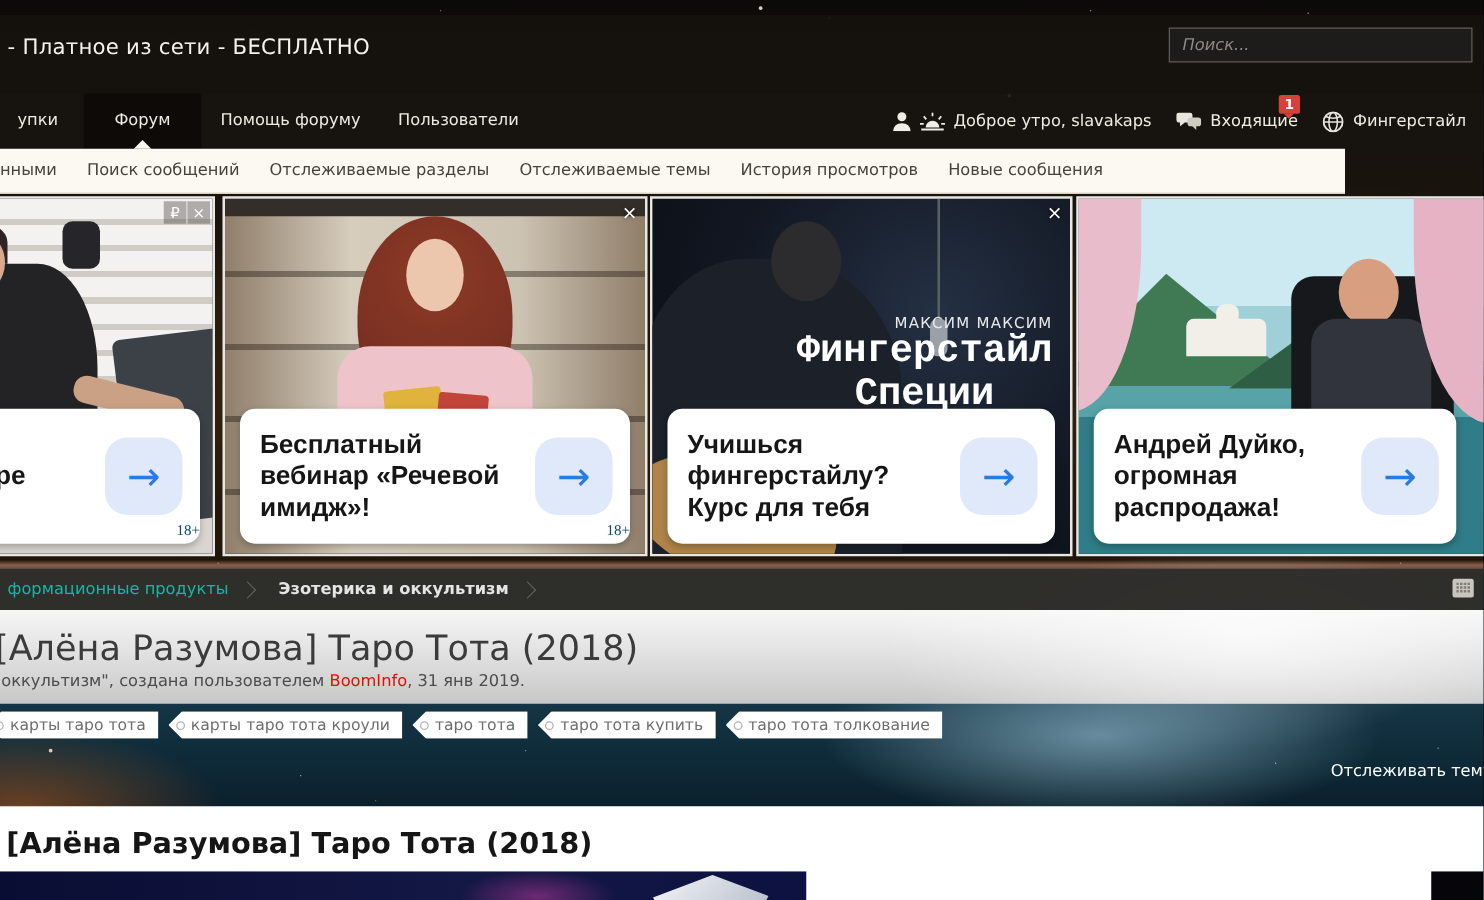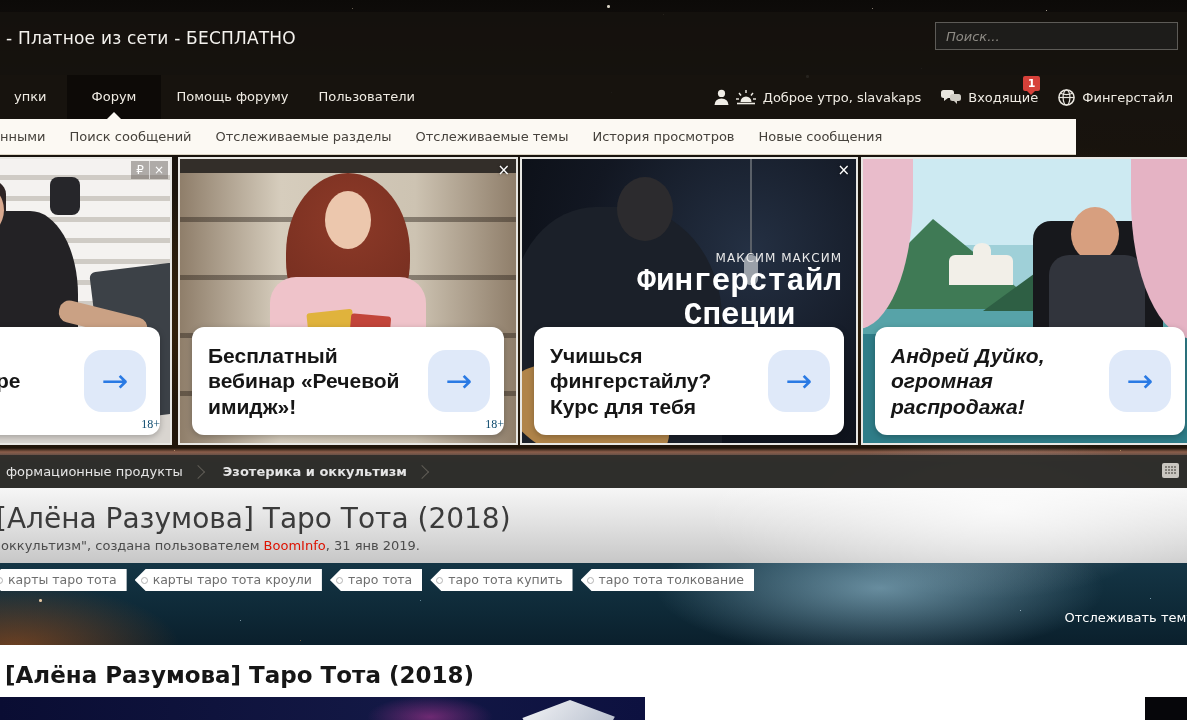--- a/index.html
+++ b/index.html
@@ -104,21 +104,21 @@
   .ph4 .palace{position:absolute;left:86px;top:96px;width:64px;height:30px;background:#f2efe8;border-radius:6px 6px 0 0;}
   .ph4 .dome{position:absolute;left:110px;top:84px;width:18px;height:14px;background:#f2efe8;border-radius:50% 50% 0 0;}
   .ph4 .curtainL{position:absolute;left:-30px;top:-20px;width:80px;height:190px;background:#e9bccb;border-radius:0 0 70% 30%;}
   .ph4 .curtainR{position:absolute;right:-30px;top:-20px;width:90px;height:200px;background:#e5b3c4;border-radius:0 0 30% 70%;}
   .ph4 .chair{position:absolute;left:170px;top:62px;width:130px;height:180px;background:#17181c;border-radius:18px;}
   .ph4 .head4{position:absolute;left:208px;top:48px;width:48px;height:54px;background:#d79f7f;border-radius:50%;}
   .ph4 .body4{position:absolute;left:186px;top:96px;width:96px;height:110px;background:#31343c;border-radius:20px;}
   
   .crumb-bar{position:absolute;left:0;top:455px;width:1187px;height:33px;background:rgba(48,46,43,.96);
     display:flex;align-items:center;}
-  .crumb{font-size:13px;color:#e5e5e5;padding:0 4px 0 6px;cursor:pointer;white-space:nowrap;}
+  .crumb{font-size:13px;color:#14b8a6;padding:0 4px 0 6px;cursor:pointer;white-space:nowrap;}
   .crumb.bold{font-weight:bold;color:#e5e5e5;padding-left:10px;}
   .crumb-sep{width:9px;height:9px;border-top:1px solid #5f5c55;border-right:1px solid #5f5c55;
     transform:rotate(45deg);margin:0 10px 0 6px;flex:none;}
   .grid-btn{position:absolute;right:8px;top:8px;width:17px;height:15px;background:#c9c6c0;border-radius:2px;cursor:pointer;
     display:flex;align-items:center;justify-content:center;}
   
   .title-block{position:absolute;left:0;top:488px;width:1187px;height:75px;
     background:radial-gradient(ellipse 420px 160px at 1000px 20px, rgba(255,255,255,.75), rgba(255,255,255,0) 70%),
       linear-gradient(180deg,#f6f6f6 0,#e2e2e2 45%,#c7c7c7 100%);}
   .thread-title{position:absolute;left:-4px;top:14px;font-size:28px;color:#3b3b3b;white-space:nowrap;}
@@ -286,21 +286,21 @@
         <div class="mount1"></div>
           <div class="mount2"></div>
         <div class="dome"></div>
           <div class="palace"></div>
         <div class="chair"></div>
           <div class="head4"></div>
           <div class="body4"></div>
         <div class="curtainL"></div>
           <div class="curtainR"></div>
       </div>
-      <div class="ad-card" style="right:6px;font-style:italic;">
+      <div class="ad-card" style="right:26px;">
         <div class="ad-card-text">Андрей Дуйко, огромная распродажа!</div>
         <div class="ad-arrow">→</div>
       </div>
     </div>
   </div>
 
   <div class="crumb-bar">
     <span class="crumb">формационные продукты</span>
     <span class="crumb-sep"></span>
     <span class="crumb bold">Эзотерика и оккультизм</span>

